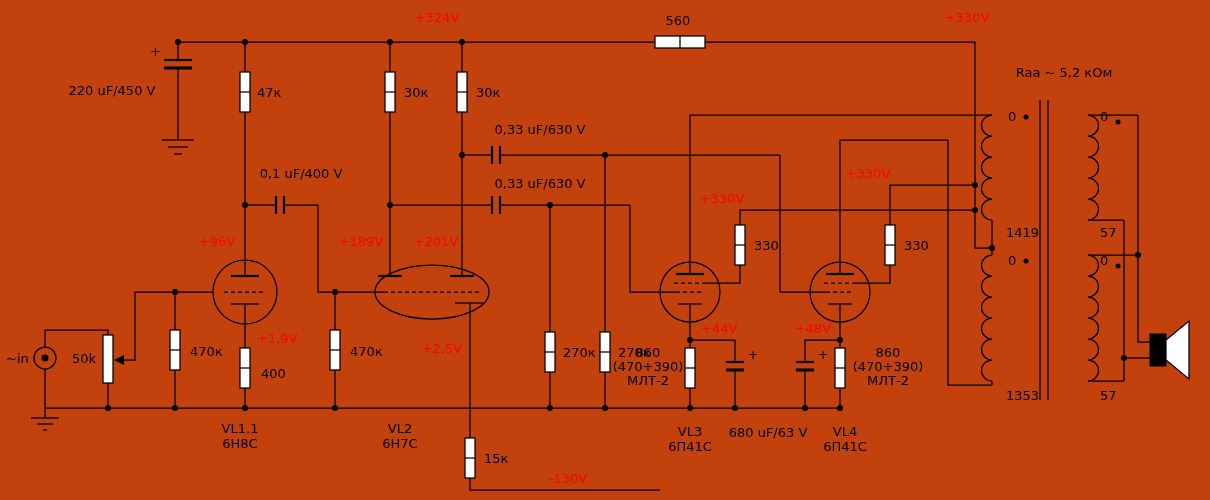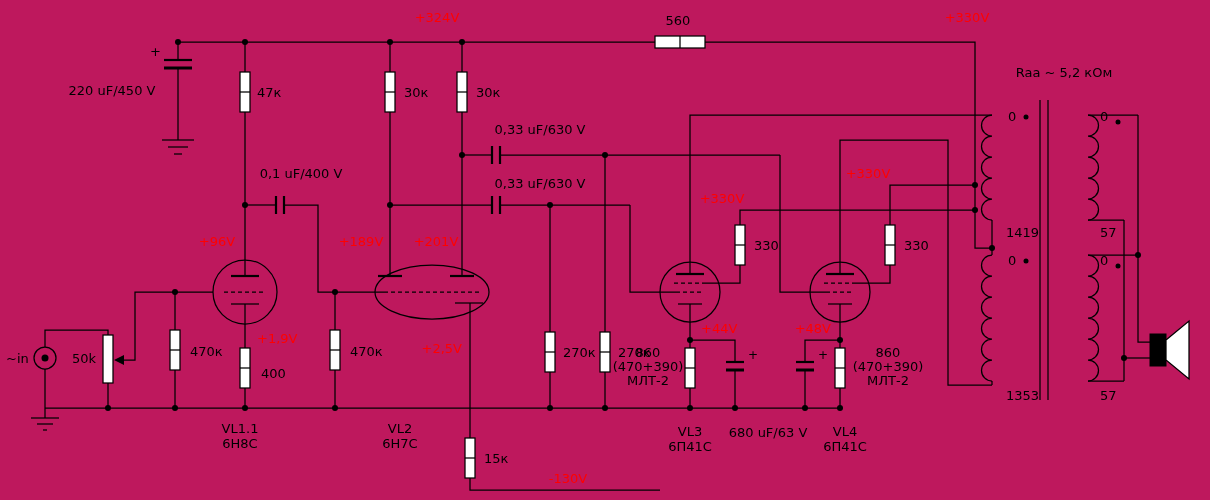--- a/index.html
+++ b/index.html
@@ -1,16 +1,16 @@
 <!DOCTYPE html>
 <html><head>
 <meta charset="utf-8">
 <style>
   html,body{margin:0;padding:0;background:#d4d4d4;}
-  .stage{width:1210px;height:500px;position:relative;background:#be185d;overflow:hidden;}
+  .stage{width:1210px;height:500px;position:relative;background:#c2410c;overflow:hidden;}
   svg{display:block;}
   .w{fill:none;stroke:#000;stroke-width:1.25;}
   .w2{fill:none;stroke:#000;stroke-width:2.2;}
   .w3{fill:none;stroke:#000;stroke-width:3;}
   .dash{fill:none;stroke:#000;stroke-width:1.25;stroke-dasharray:4 3;}
   .box{fill:#ffffff;stroke:#000;stroke-width:1.25;}
   .dot{fill:#000;stroke:none;}
   .t{font-family:"DejaVu Sans","Liberation Sans",sans-serif;font-size:13px;fill:#000;}
   .red{fill:#ff0000;}
   .mid{text-anchor:middle;}

